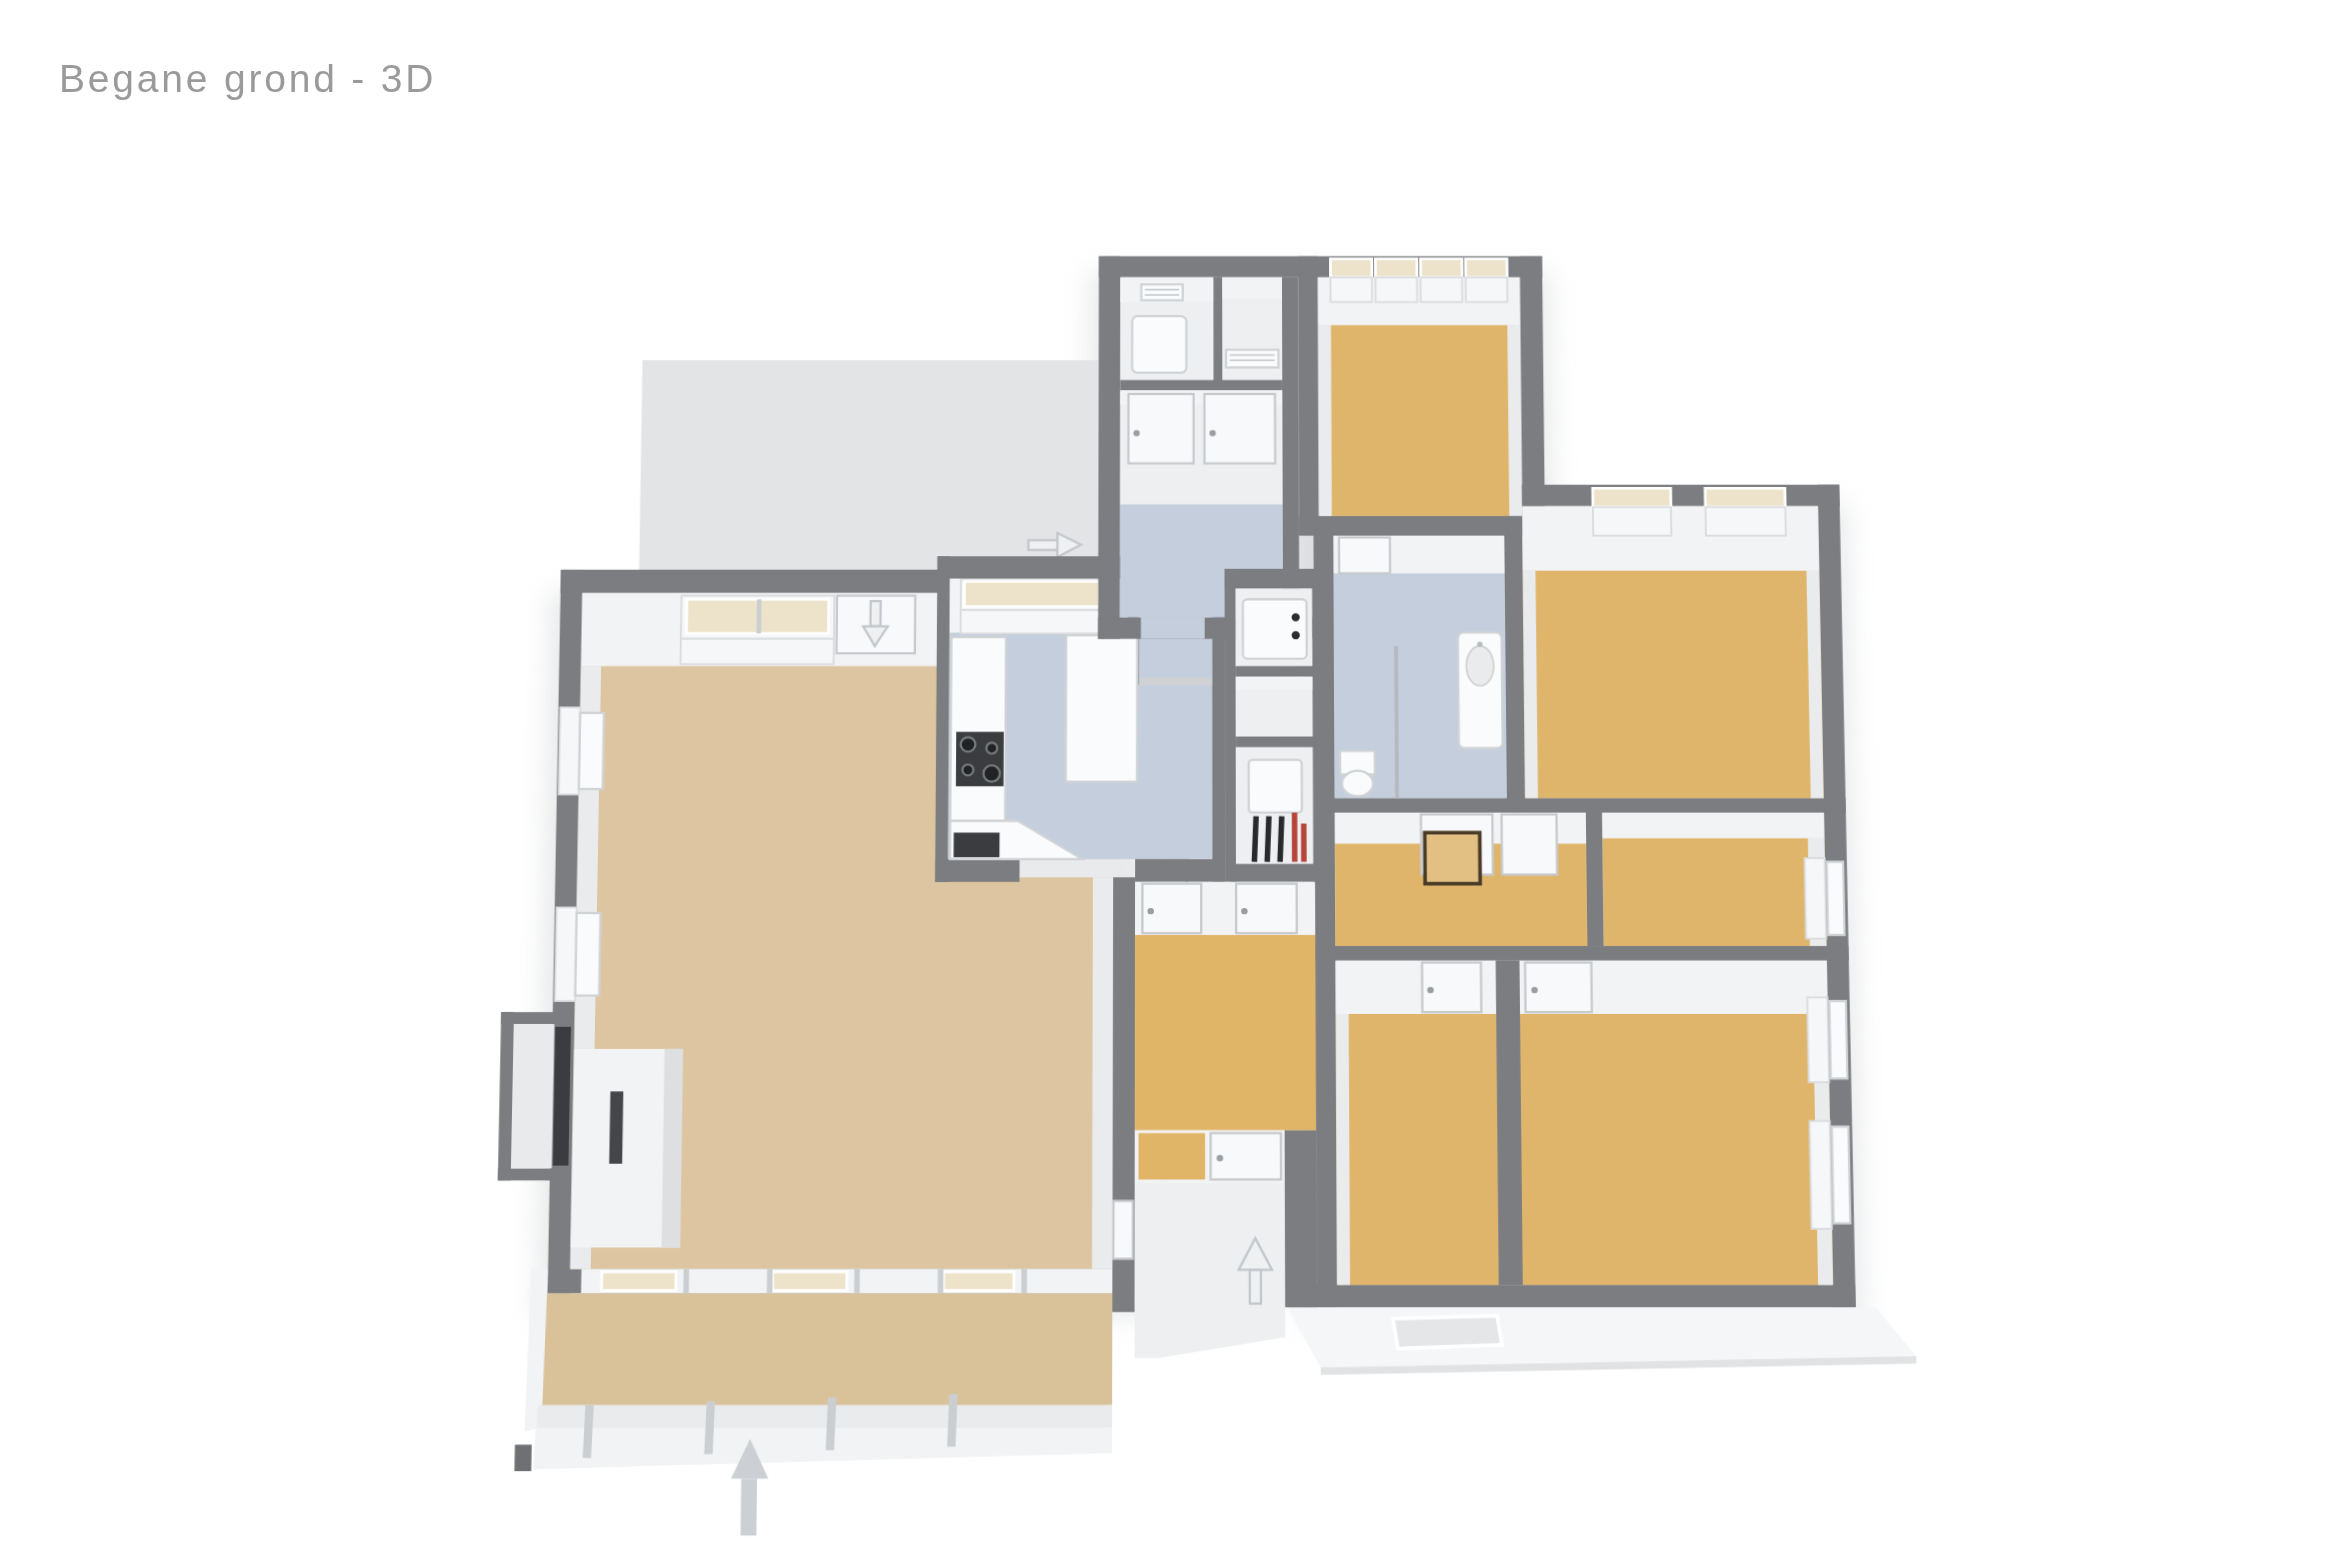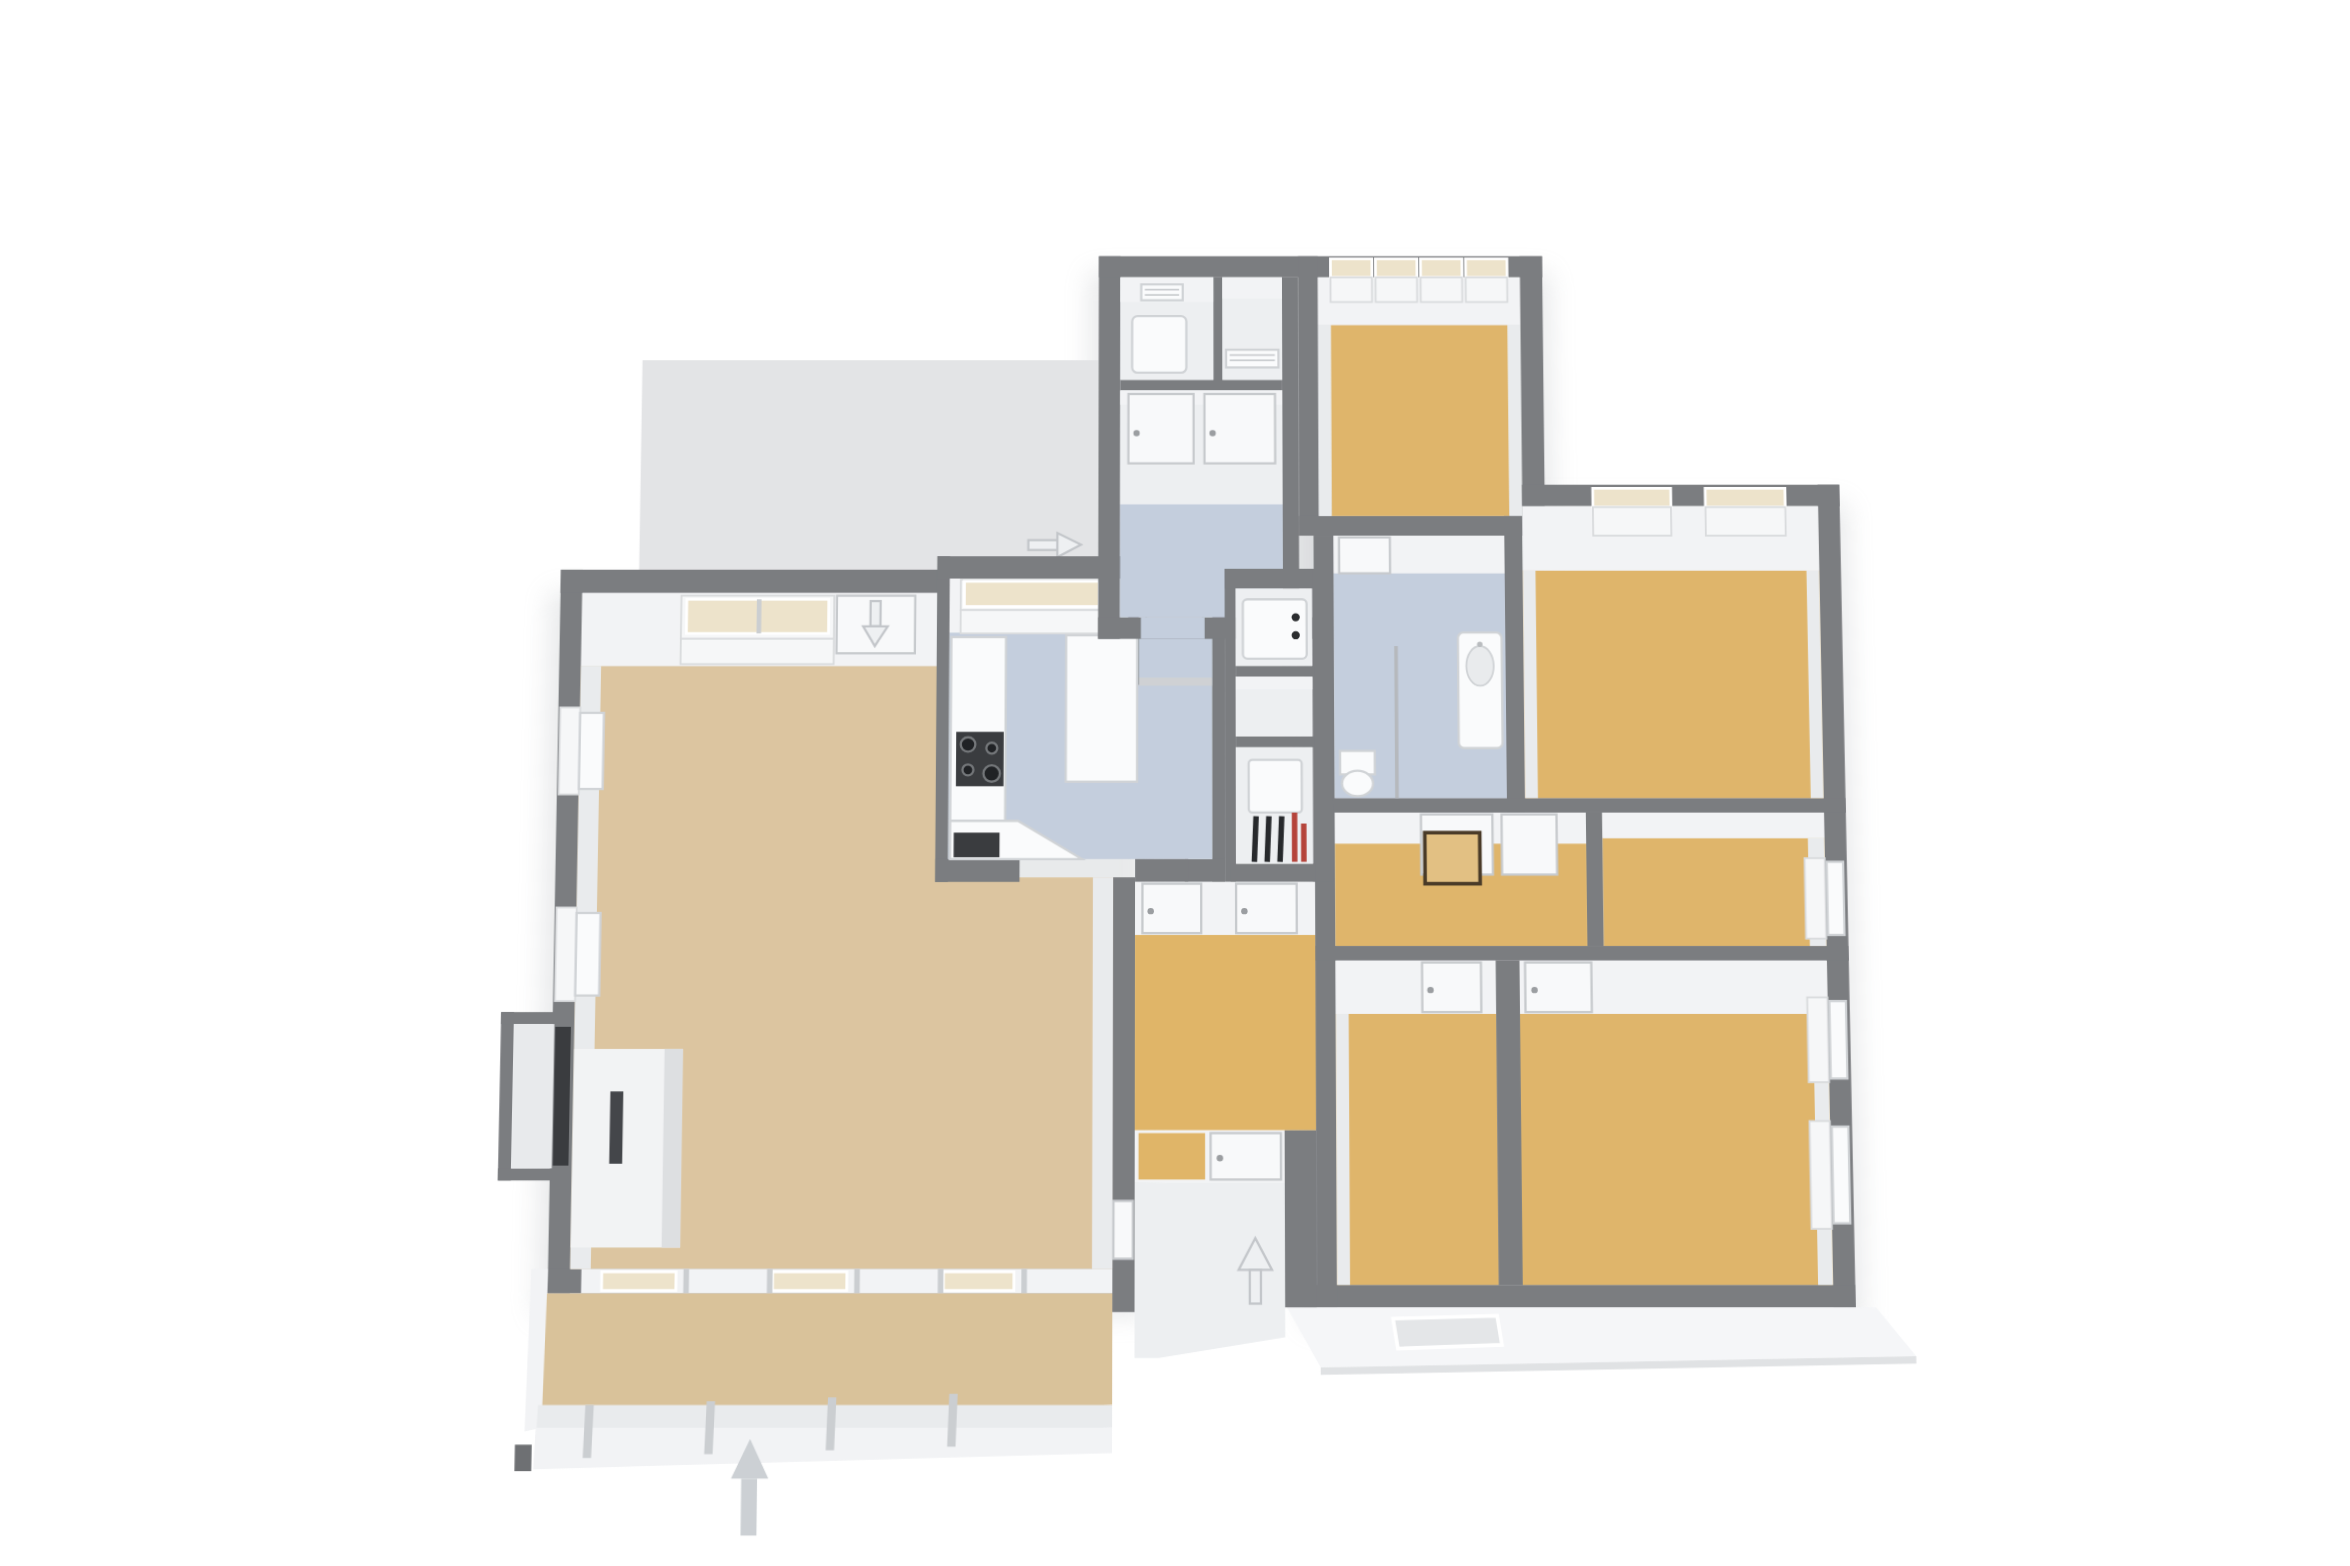--- a/index.html
+++ b/index.html
@@ -40,20 +40,21 @@
   .stoopf{fill:var(--stoop,#f5f6f8);}
   .matf{fill:var(--mat,#e4e6e8);}
   .pipeD{stroke:var(--pipe-dark,#27292c);stroke-width:6;}
   .pipeR{stroke:var(--accent-red,#b5443b);stroke-width:6;}
   .shadow{fill:#aeb2b6;opacity:.28;}
 </style>
 </head>
 <body>
 
 <div class="page">
+  <div class="title">Begane grond - 3D</div>
 
   <div class="plan3d">
   <svg width="2351" height="1567" viewBox="0 0 2560 1706">
     <defs>
       <filter id="soft" x="-30%" y="-30%" width="160%" height="160%">
         <feGaussianBlur stdDeviation="14"></feGaussianBlur>
       </filter>
     </defs>
 
     <g>

